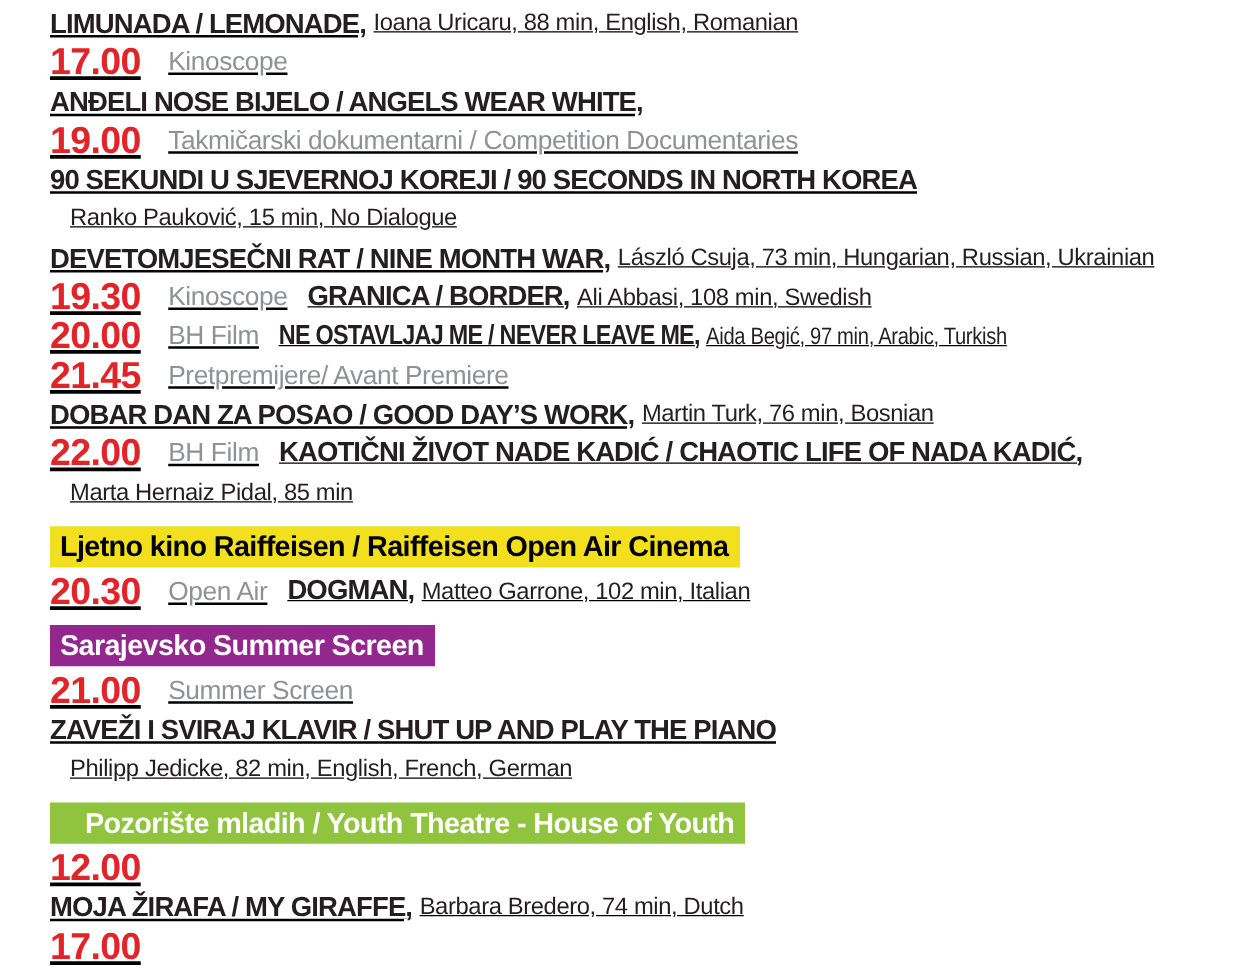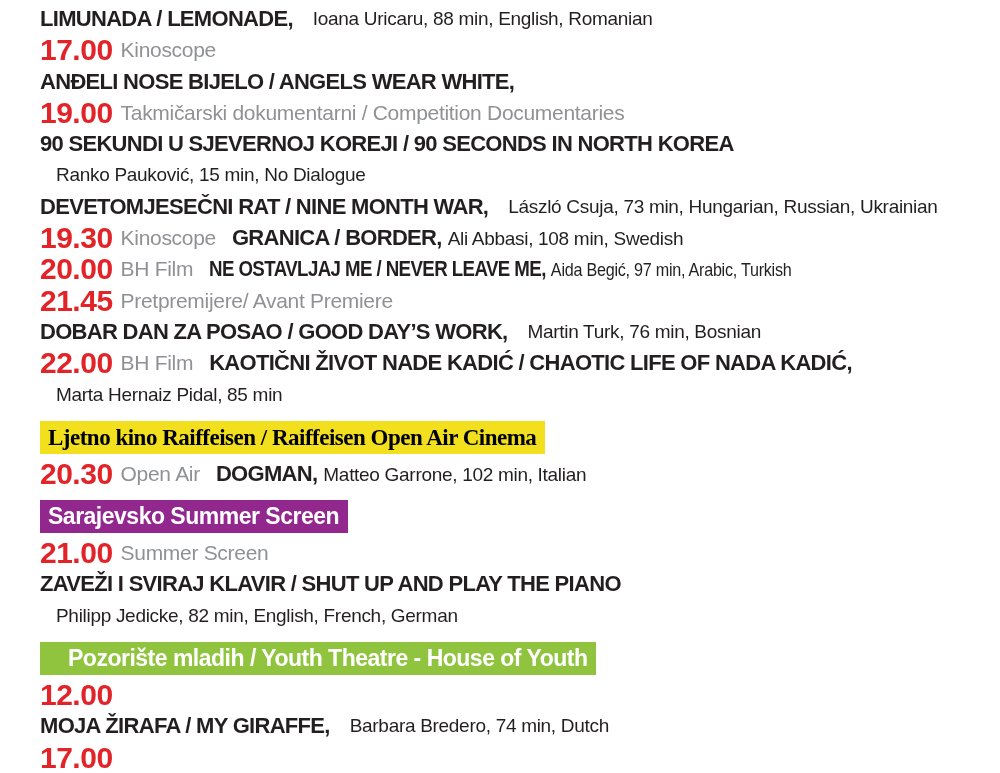--- a/index.html
+++ b/index.html
@@ -15,48 +15,49 @@
     box-sizing: border-box;
     width: 1000px;
     height: 773px;
     padding: 3px 0 0 40px;
     background: #ffffff;
   }
   .row {
     height: 31.3px;
     line-height: 31.3px;
     display: flex;
-    align-items: flex-start;
+    align-items: center;
     white-space: nowrap;
+    text-decoration: underline;
   }
   .time {
     font-weight: bold;
     font-size: 30px;
     color: #e22428;
     letter-spacing: -0.5px;
     flex: 0 0 auto;
   }
   .label {
     font-size: 21px;
     color: #8f9194;
-    margin-left: 8px;
+    margin-left: 22px;
     letter-spacing: -0.3px;
     flex: 0 0 auto;
   }
   .title {
     font-weight: bold;
     font-size: 22px;
     color: #231f20;
     letter-spacing: -0.7px;
   }
   .details {
     font-size: 19px;
     color: #231f20;
     letter-spacing: -0.3px;
-    margin-left: 20px;
+    margin-left: 6px;
   }
   .details.no-indent { margin-left: 16px; }
   .filmpart {
     margin-left: 16px;
     flex: 0 0 auto;
   }
   .filmpart .details { margin-left: 6px; }
   .condensed {
     display: inline-block;
     transform: scaleX(0.85);
@@ -125,21 +126,21 @@
         <span class="details">Martin Turk, 76 min, Bosnian</span>
       </div>
       <div class="row">
         <span class="time">22.00</span>
         <span class="label">BH Film</span>
         <span class="filmpart"><span class="title">KAOTIČNI ŽIVOT NADE KADIĆ / CHAOTIC LIFE OF NADA KADIĆ,</span></span>
       </div>
       <div class="row">
         <span class="details no-indent">Marta Hernaiz Pidal, 85 min</span>
       </div>
-      <div class="venue-row"><span class="venue" style="background: rgb(242, 224, 30); color: rgb(0, 0, 0); font-family: Liberation Serif, serif;">Ljetno kino Raiffeisen / Raiffeisen Open Air Cinema</span></div>
+      <div class="venue-row"><span class="venue" style="background: rgb(242, 224, 30); color: rgb(0, 0, 0);">Ljetno kino Raiffeisen / Raiffeisen Open Air Cinema</span></div>
       <div class="row">
         <span class="time">20.30</span>
         <span class="label">Open Air</span>
         <span class="filmpart"><span class="title">DOGMAN,</span><span class="details">Matteo Garrone, 102 min, Italian</span></span>
       </div>
       <div class="venue-row"><span class="venue" style="background: rgb(146, 39, 142); color: rgb(255, 255, 255);">Sarajevsko Summer Screen</span></div>
       <div class="row">
         <span class="time">21.00</span>
         <span class="label">Summer Screen</span>
       </div>

